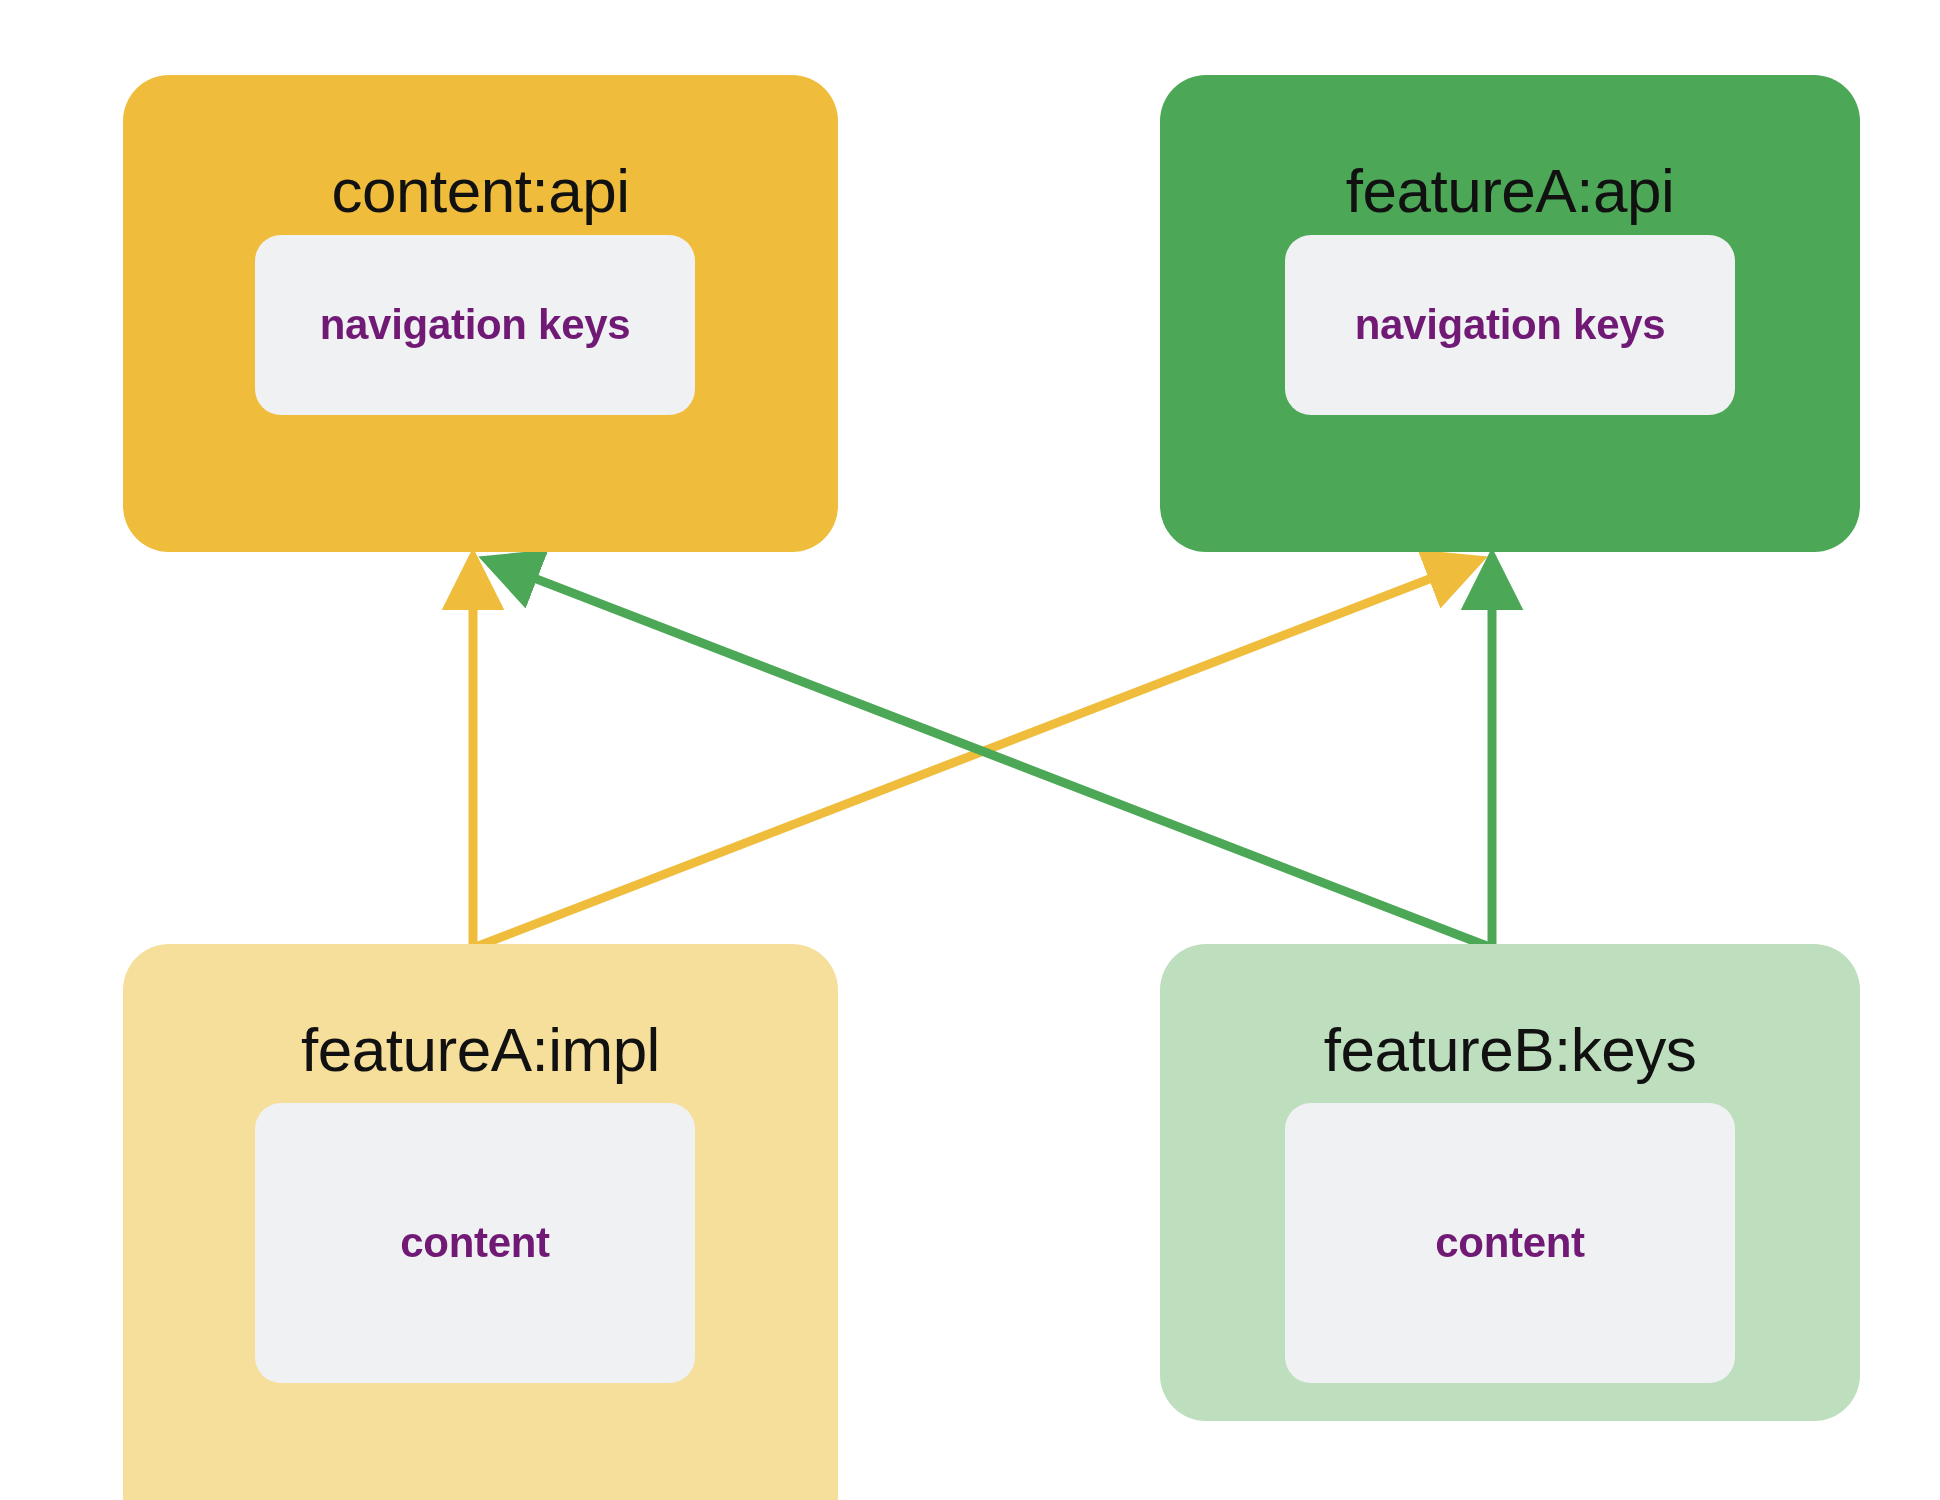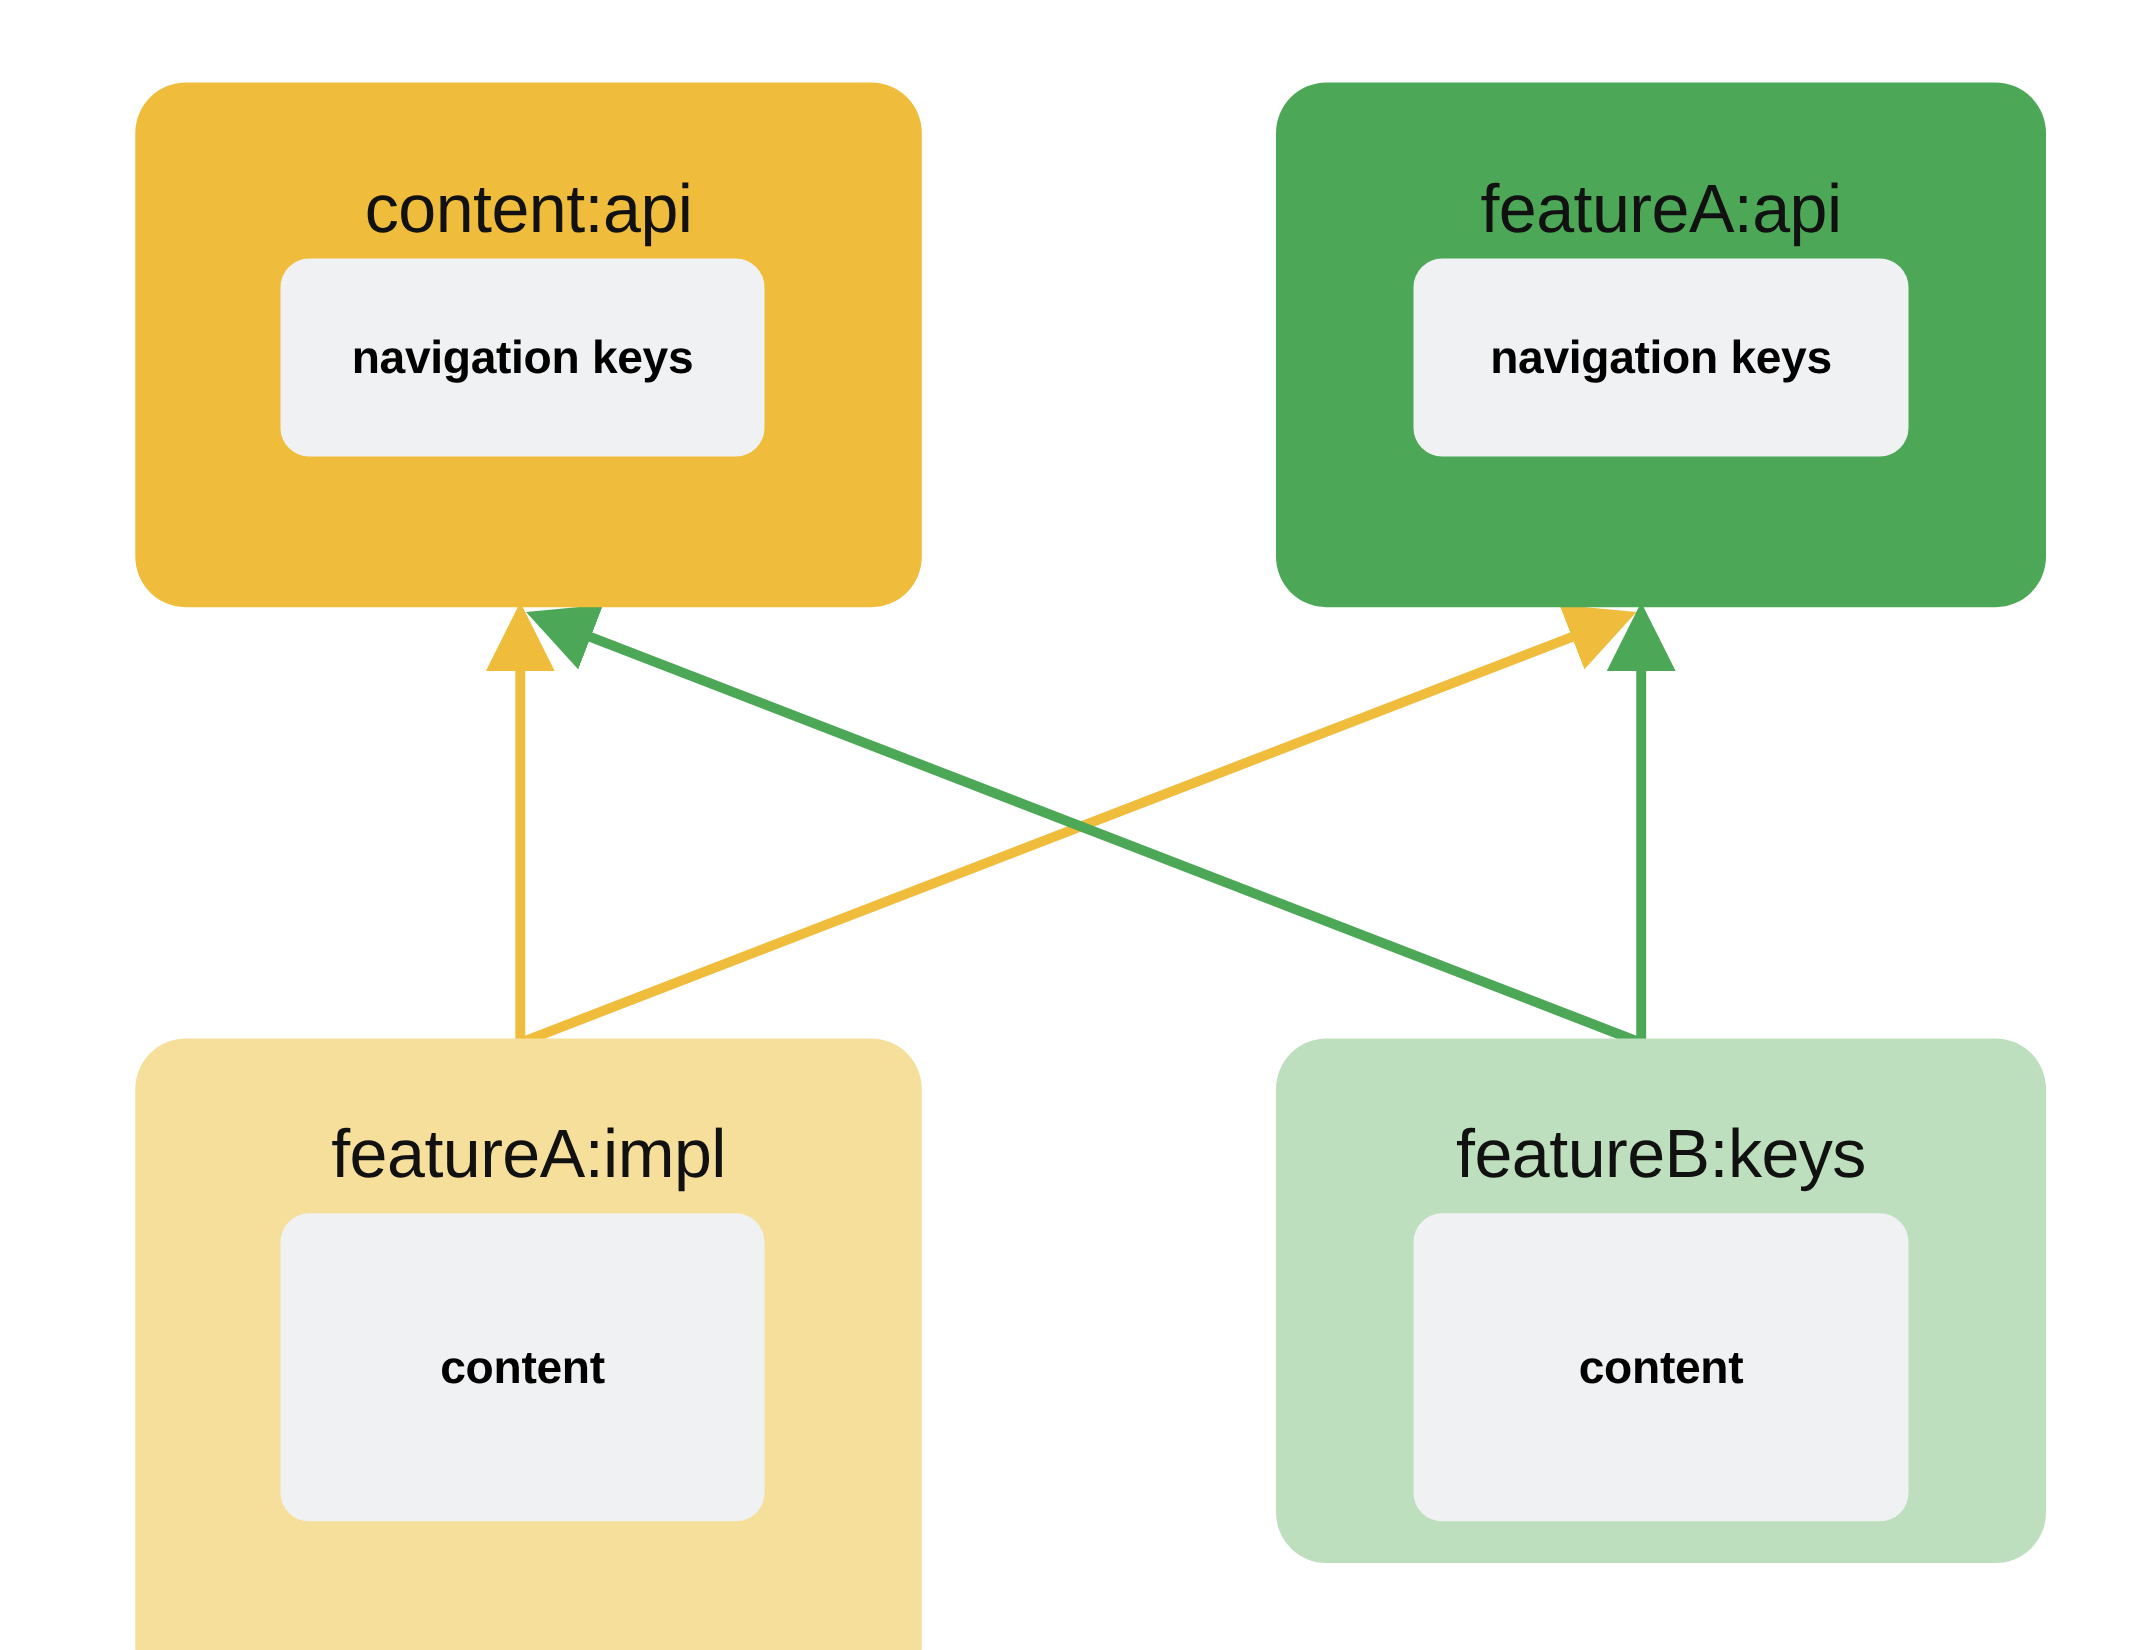--- a/index.html
+++ b/index.html
@@ -36,21 +36,21 @@
     background: #F0F1F3;
     border-radius: 26px;
     display: flex;
     align-items: center;
     justify-content: center;
     box-sizing: border-box;
   }
   .inner-label {
     font-size: 42px;
     font-weight: 700;
-    color: #000000;
+    color: #701a75;
     letter-spacing: -0.3px;
     line-height: 1;
     white-space: nowrap;
   }
   #edges {
     position: absolute;
     left: 0;
     top: 0;
     width: 1940px;
     height: 1500px;

